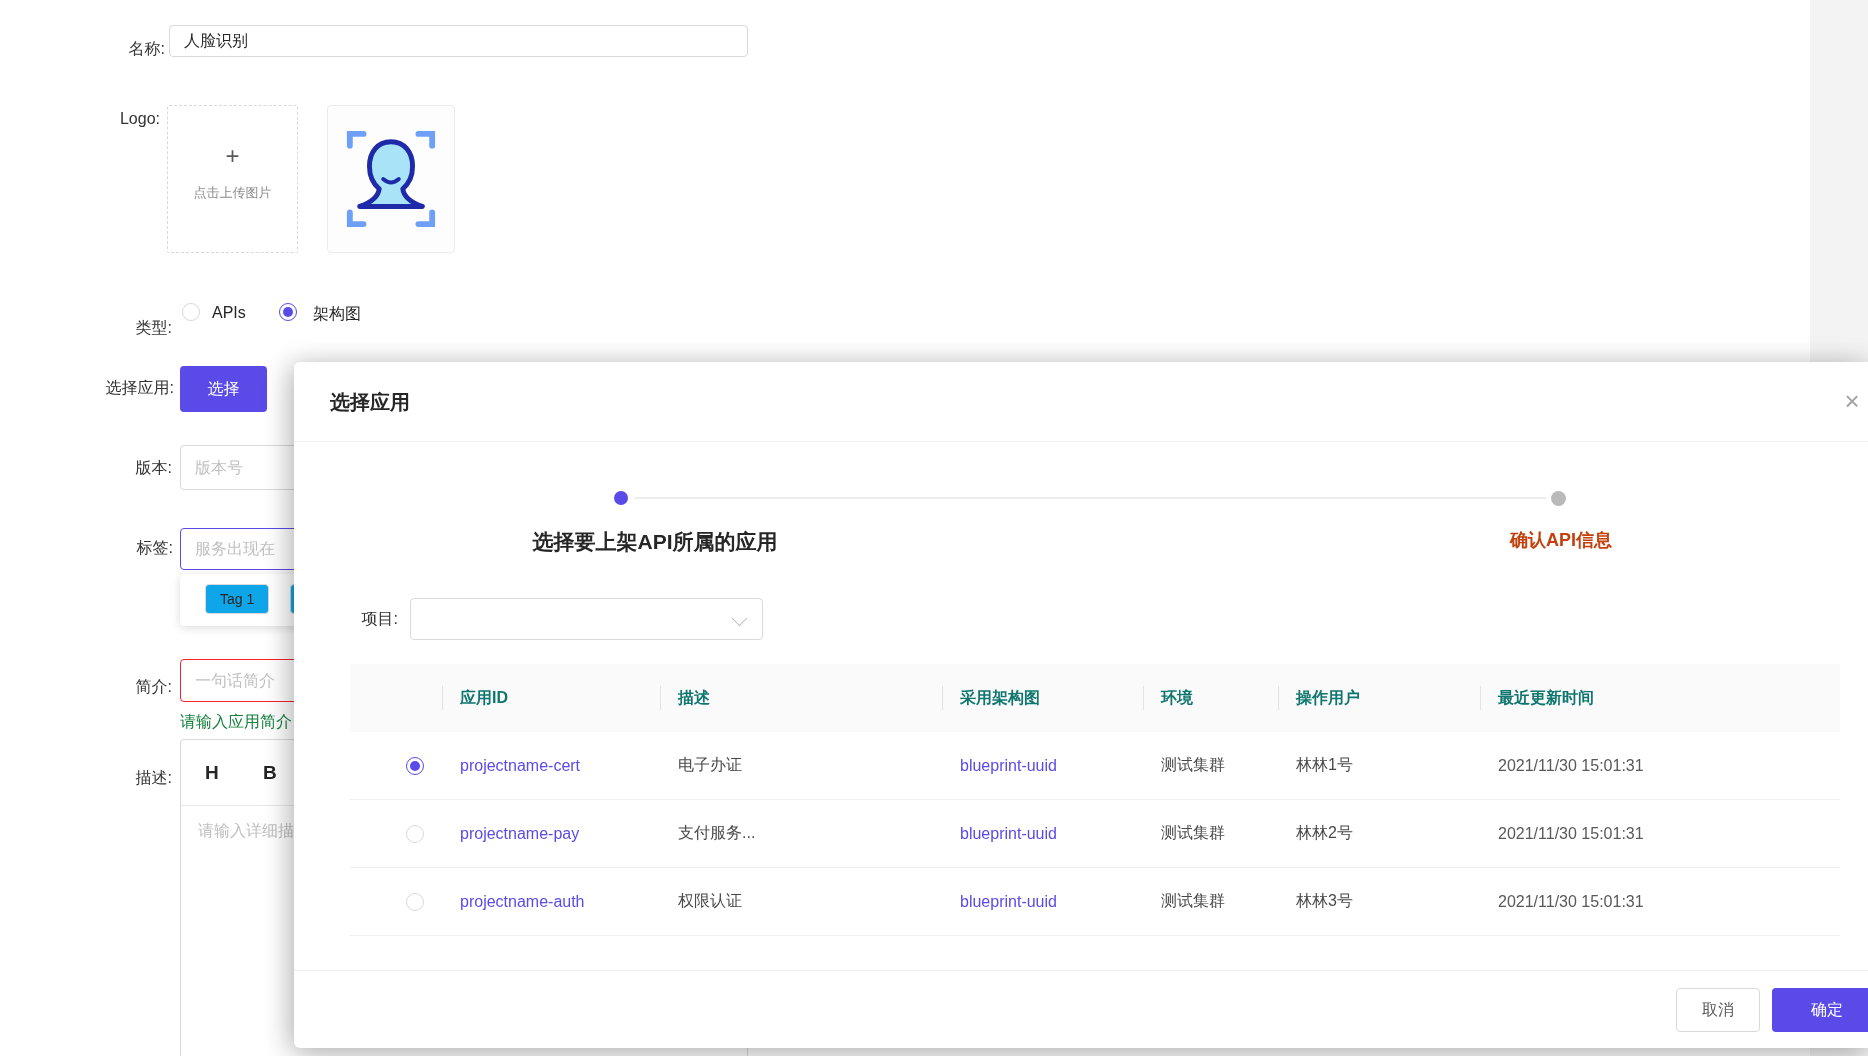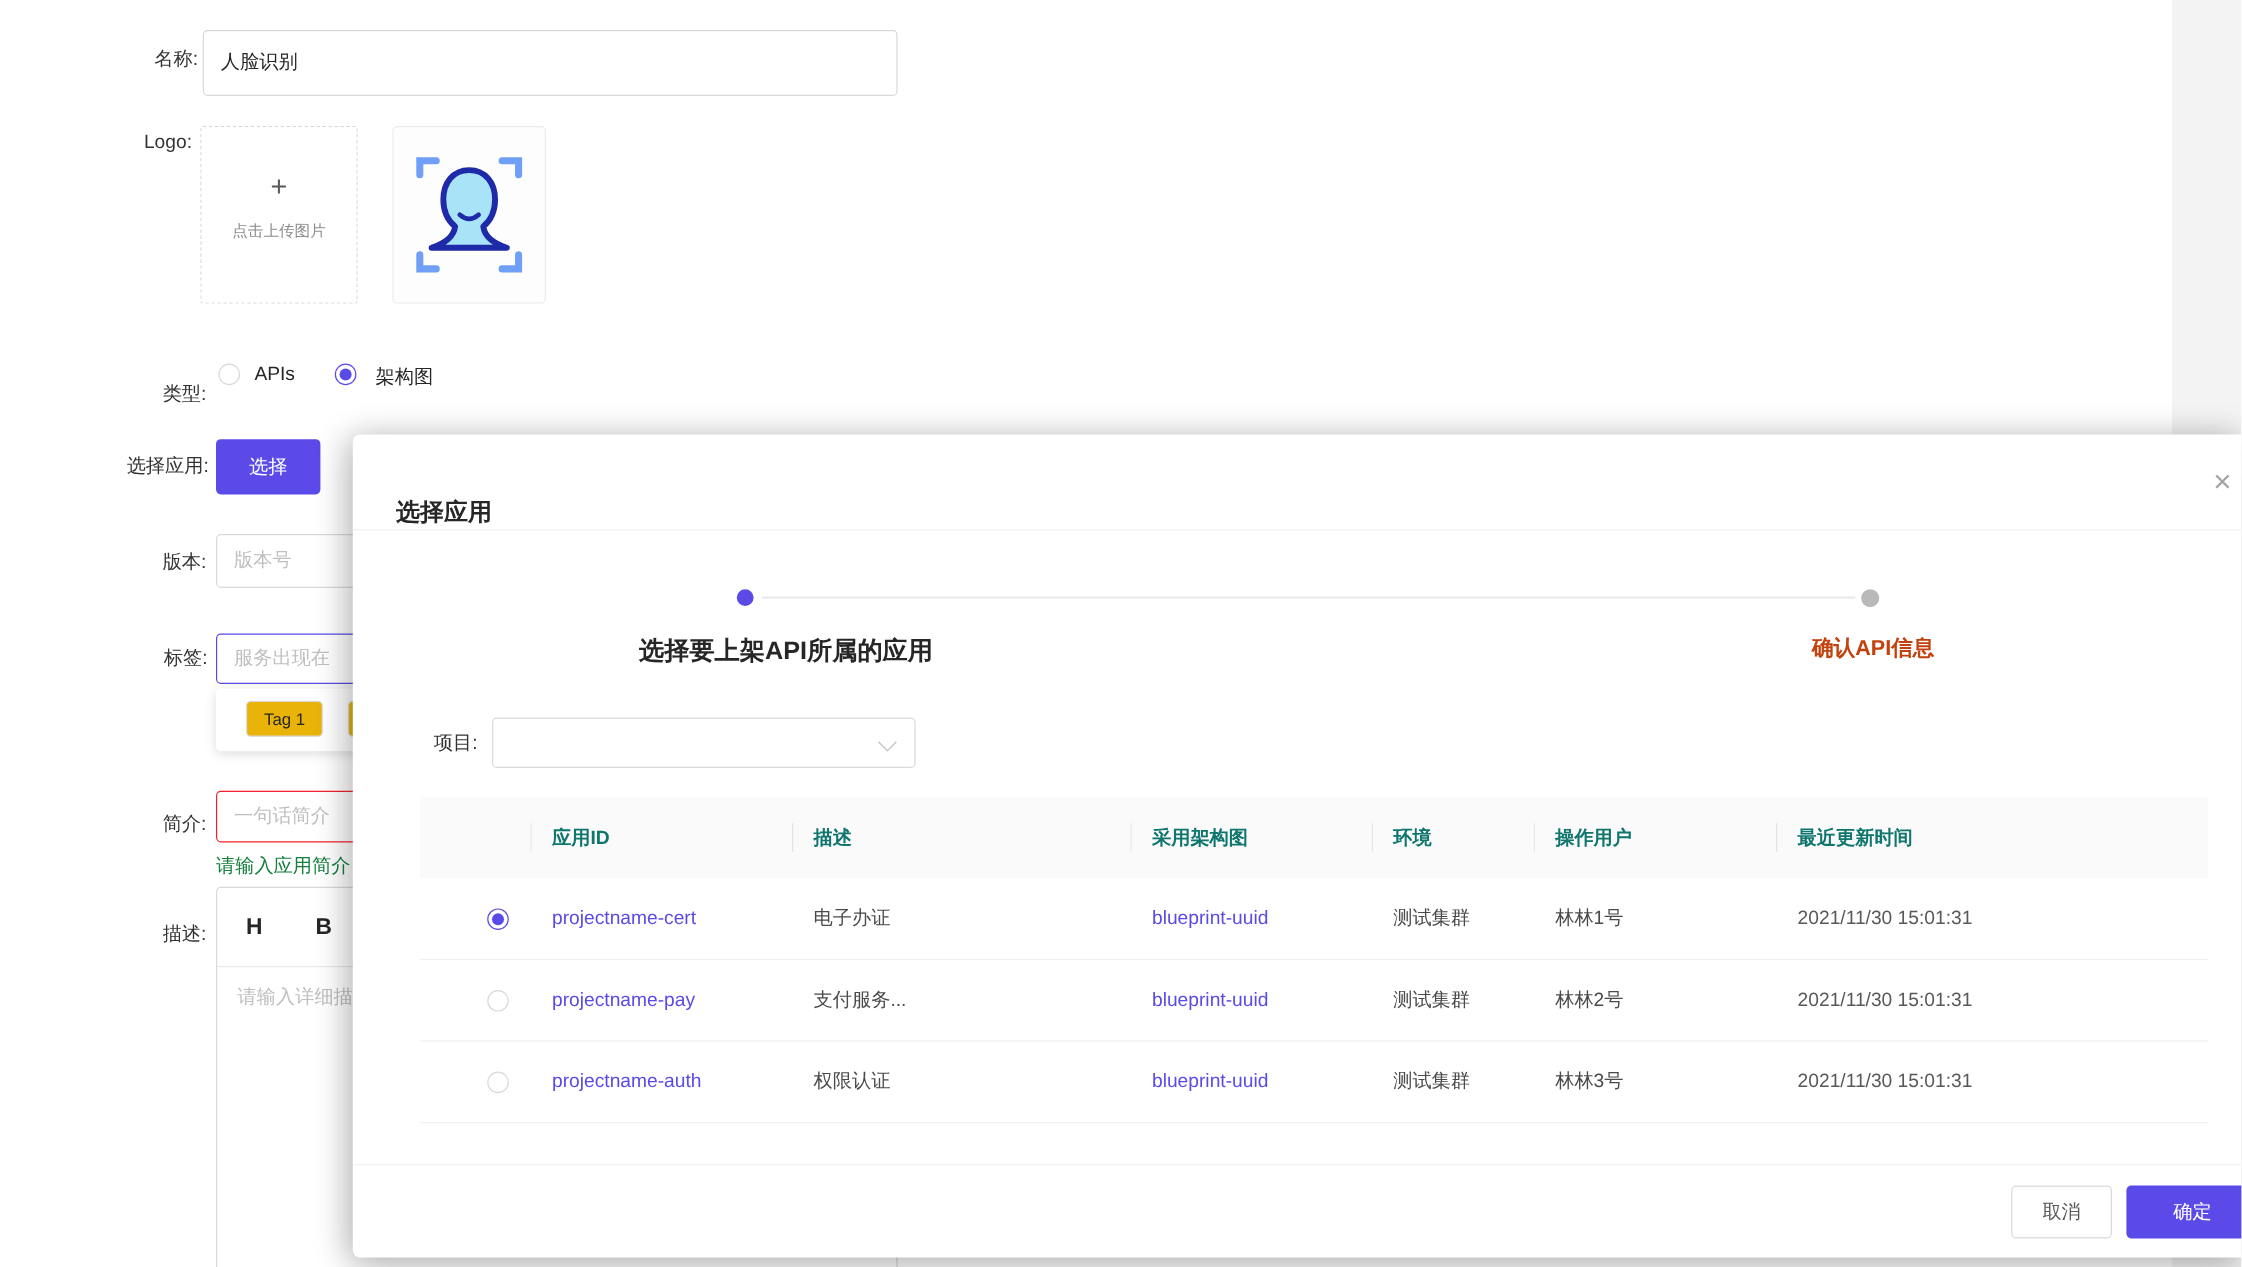--- a/index.html
+++ b/index.html
@@ -29,38 +29,38 @@
   .radio.checked::after { content:""; position:absolute; left:3px; top:3px; width:10px; height:10px;
     border-radius:50%; background:#5a4be8; }
   .radio-lab { position:absolute; font-size:16px; color:#262626; }
 
   .btn-primary { position:absolute; background:#5a4be8; color:#fff; border:none; border-radius:4px;
     font-size:16px; cursor:pointer; font-family:"Liberation Sans","DejaVu Sans",sans-serif; }
 
   .tag-panel { position:absolute; left:180px; top:574px; width:568px; height:52px; background:#fff;
     border-radius:4px; box-shadow:0 2px 10px rgba(0,0,0,.14); z-index:3; overflow:hidden; }
   .tag-chip { position:absolute; top:10px; height:30px; border:1px solid #d9d9d9; border-radius:4px;
-    background:#eab308; font-size:14px; color:#262626; line-height:28px; padding:0 14px; }
+    background:#0ea5e9; font-size:14px; color:#262626; line-height:28px; padding:0 14px; }
 
   .err-text { position:absolute; left:180px; top:712px; font-size:16px; color:#15803d; white-space:nowrap; }
 
   .editor { position:absolute; left:180px; top:739px; width:568px; height:330px;
     border:1px solid #d9d9d9; border-radius:4px; background:#fff; }
   .editor-toolbar { position:relative; height:66px; border-bottom:1px solid #e8e8e8; }
   .tb-btn { position:absolute; top:0; line-height:66px; font-size:19px; color:#262626; cursor:pointer; }
   .tb-h { left:24px; font-weight:600; }
   .tb-b { left:82px; font-weight:700; }
   .editor-ph { position:absolute; left:17px; top:81px; font-size:16px; color:#bfbfbf; white-space:nowrap; }
 
   
   .modal { position:absolute; left:294px; top:362px; width:1574px; height:686px; background:#fff;
     border-radius:6px 0 0 6px; box-shadow:0 6px 30px rgba(0,0,0,.28), -8px 0 24px rgba(0,0,0,.08);
     z-index:10; }
   .m-header { position:absolute; left:0; top:0; width:100%; height:80px; border-bottom:1px solid #f0f0f0; }
-  .m-title { position:absolute; left:36px; top:0; line-height:80px; font-size:20px; font-weight:700; color:#262626;margin-top:25px; }
+  .m-title { position:absolute; left:36px; top:0; line-height:80px; font-size:20px; font-weight:700; color:#262626; }
   .m-close { position:absolute; left:1540px; top:22px; width:36px; height:36px; text-align:center;
     line-height:34px; font-size:26px; color:#a3a3a3; font-weight:300; cursor:pointer; }
 
   .step-dot1 { position:absolute; left:320px; top:129px; width:14px; height:14px; border-radius:50%; background:#5a4be8; }
   .step-line { position:absolute; left:341px; top:135px; width:911px; height:2px; background:#ececec; }
   .step-dot2 { position:absolute; left:1257px; top:129px; width:15px; height:15px; border-radius:50%; background:#b9b9b9; }
   .step-lab1 { position:absolute; left:230px; top:166px; width:262px; text-align:center;
     font-size:21px; font-weight:700; color:#262626; }
   .step-lab2 { position:absolute; left:1187px; top:166px; width:160px; text-align:center;
     font-size:18px; color:#c2410c;font-weight:bold; }
@@ -97,21 +97,21 @@
     border:none; background:#5a4be8; color:#fff; font-size:16px; cursor:pointer;
     font-family:"Liberation Sans","DejaVu Sans",sans-serif; }
 </style>
 </head>
 <body>
 
 <div class="page">
   <div class="right-strip"></div>
 
   <div class="f-label" style="left:85px; top:39px; width:80px;">名称:</div>
-  <input class="t-input" style="left: 169px; top: 25px; width: 579px; height: 55px;" value="人脸识别">
+  <input class="t-input" style="left: 169px; top: 25px; width: 579px; height: 32px;" value="人脸识别">
 
   <div class="f-label" style="left:80px; top:110px; width:80px;">Logo:</div>
   <div class="upload-box">
     <span class="upload-plus">+</span>
     <span class="upload-text">点击上传图片</span>
   </div>
   <div class="logo-preview">
     <svg width="98" height="110" viewBox="0 0 100 112">
       <g stroke="#6f9ff6" stroke-width="6" fill="none" stroke-linecap="round">
         <path d="M8 22 V10 H22"></path>

